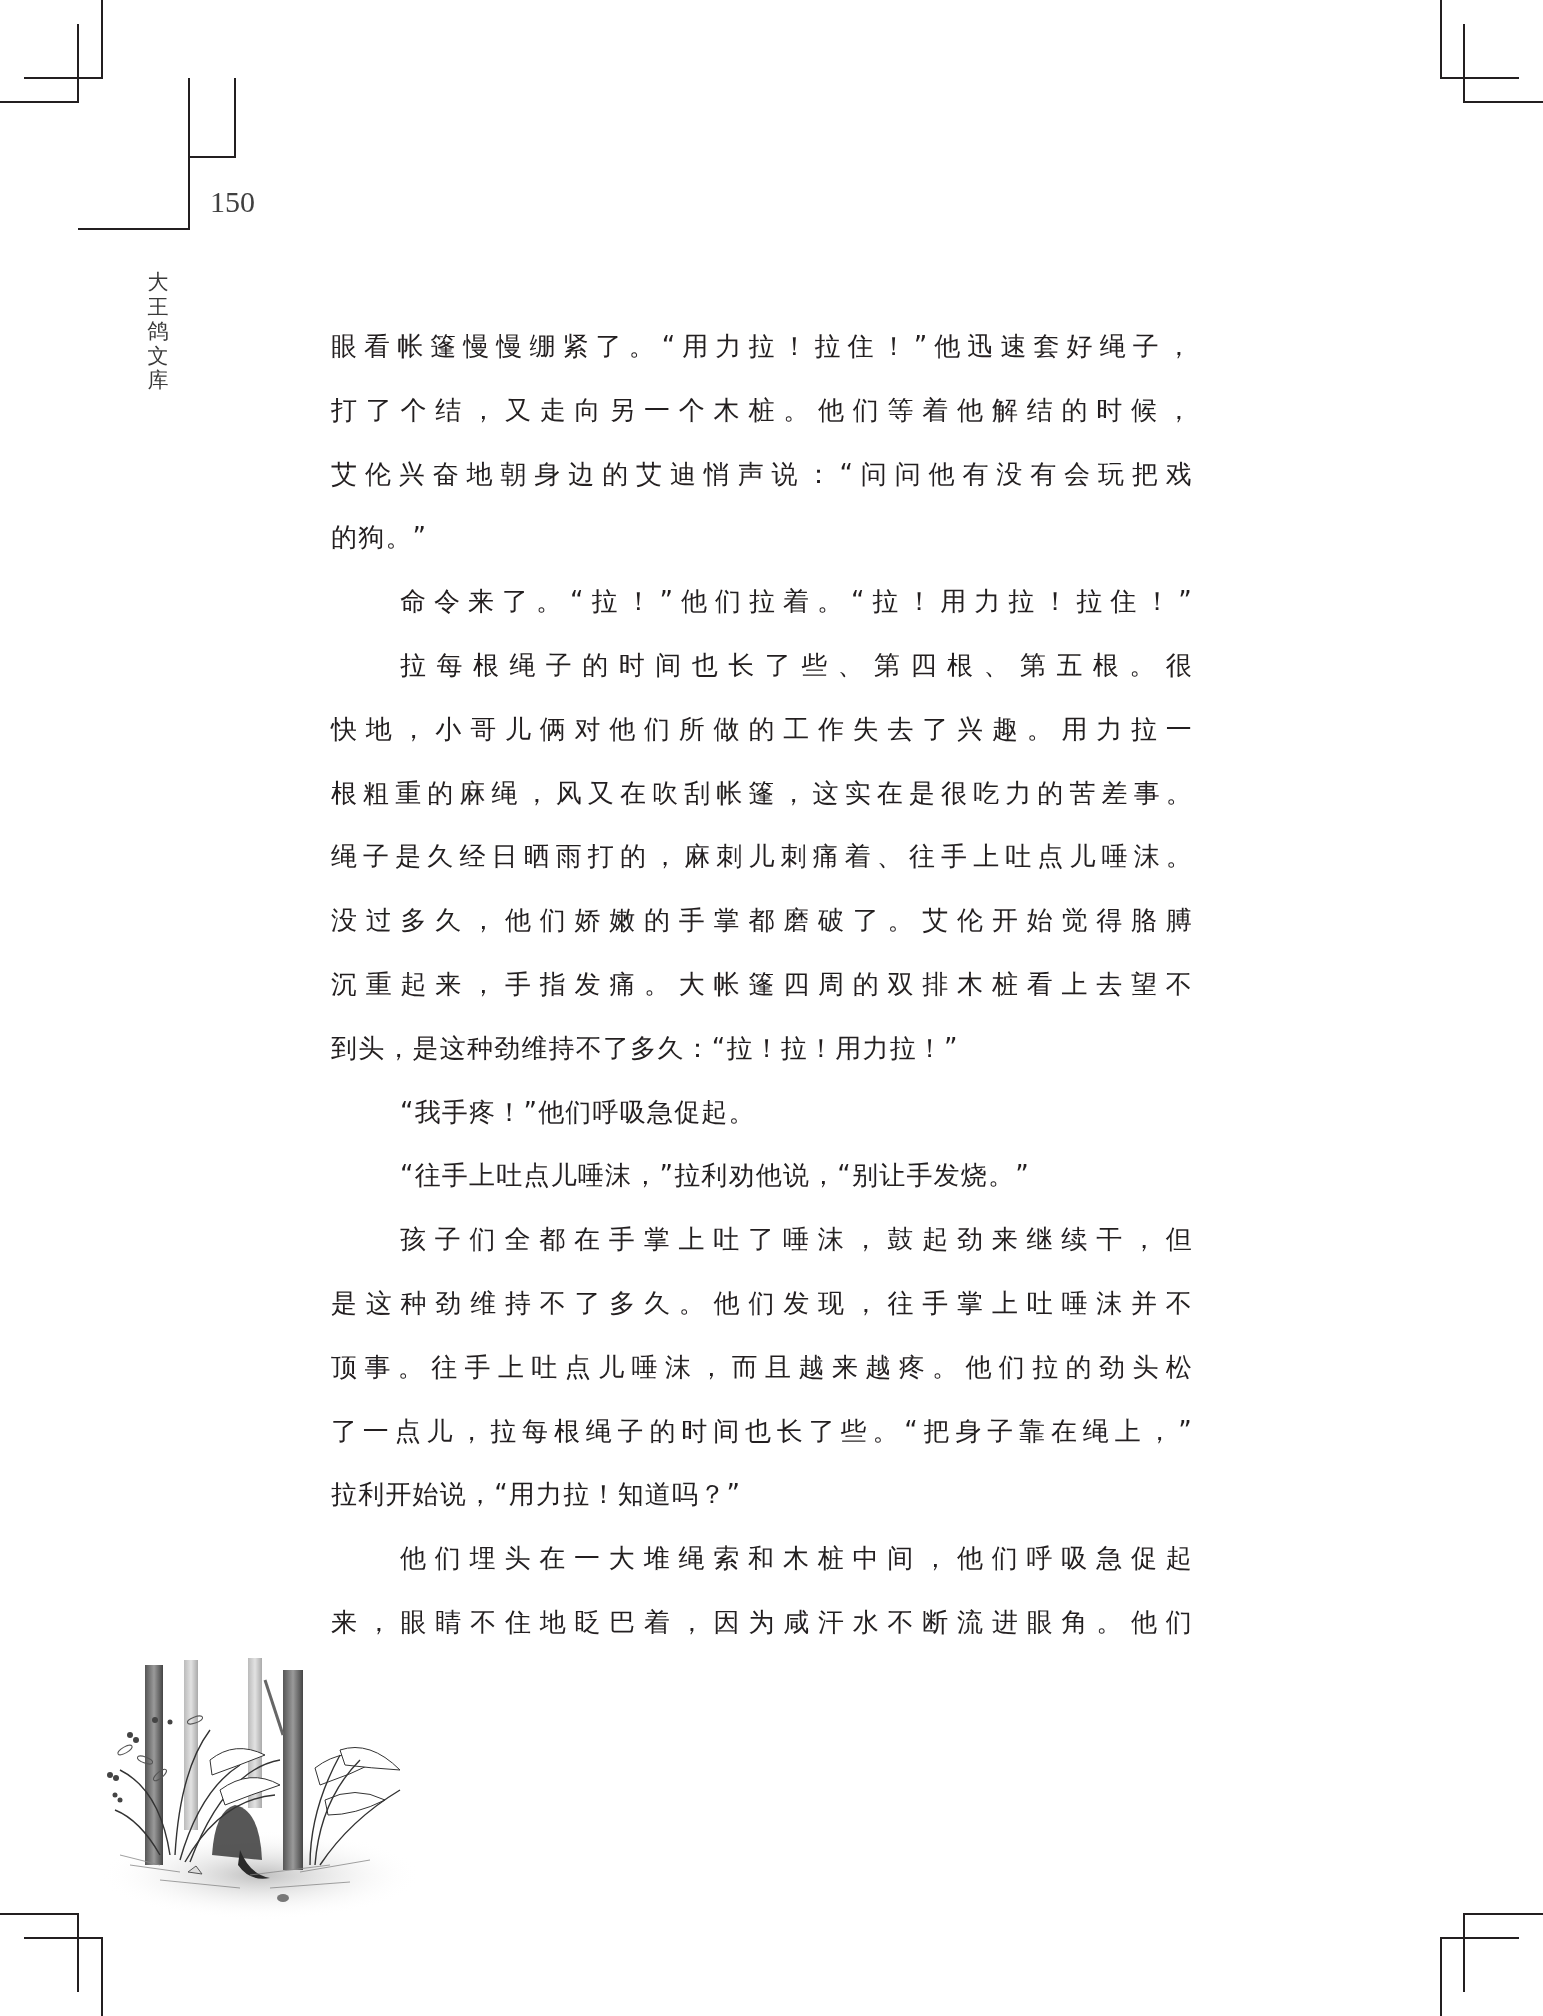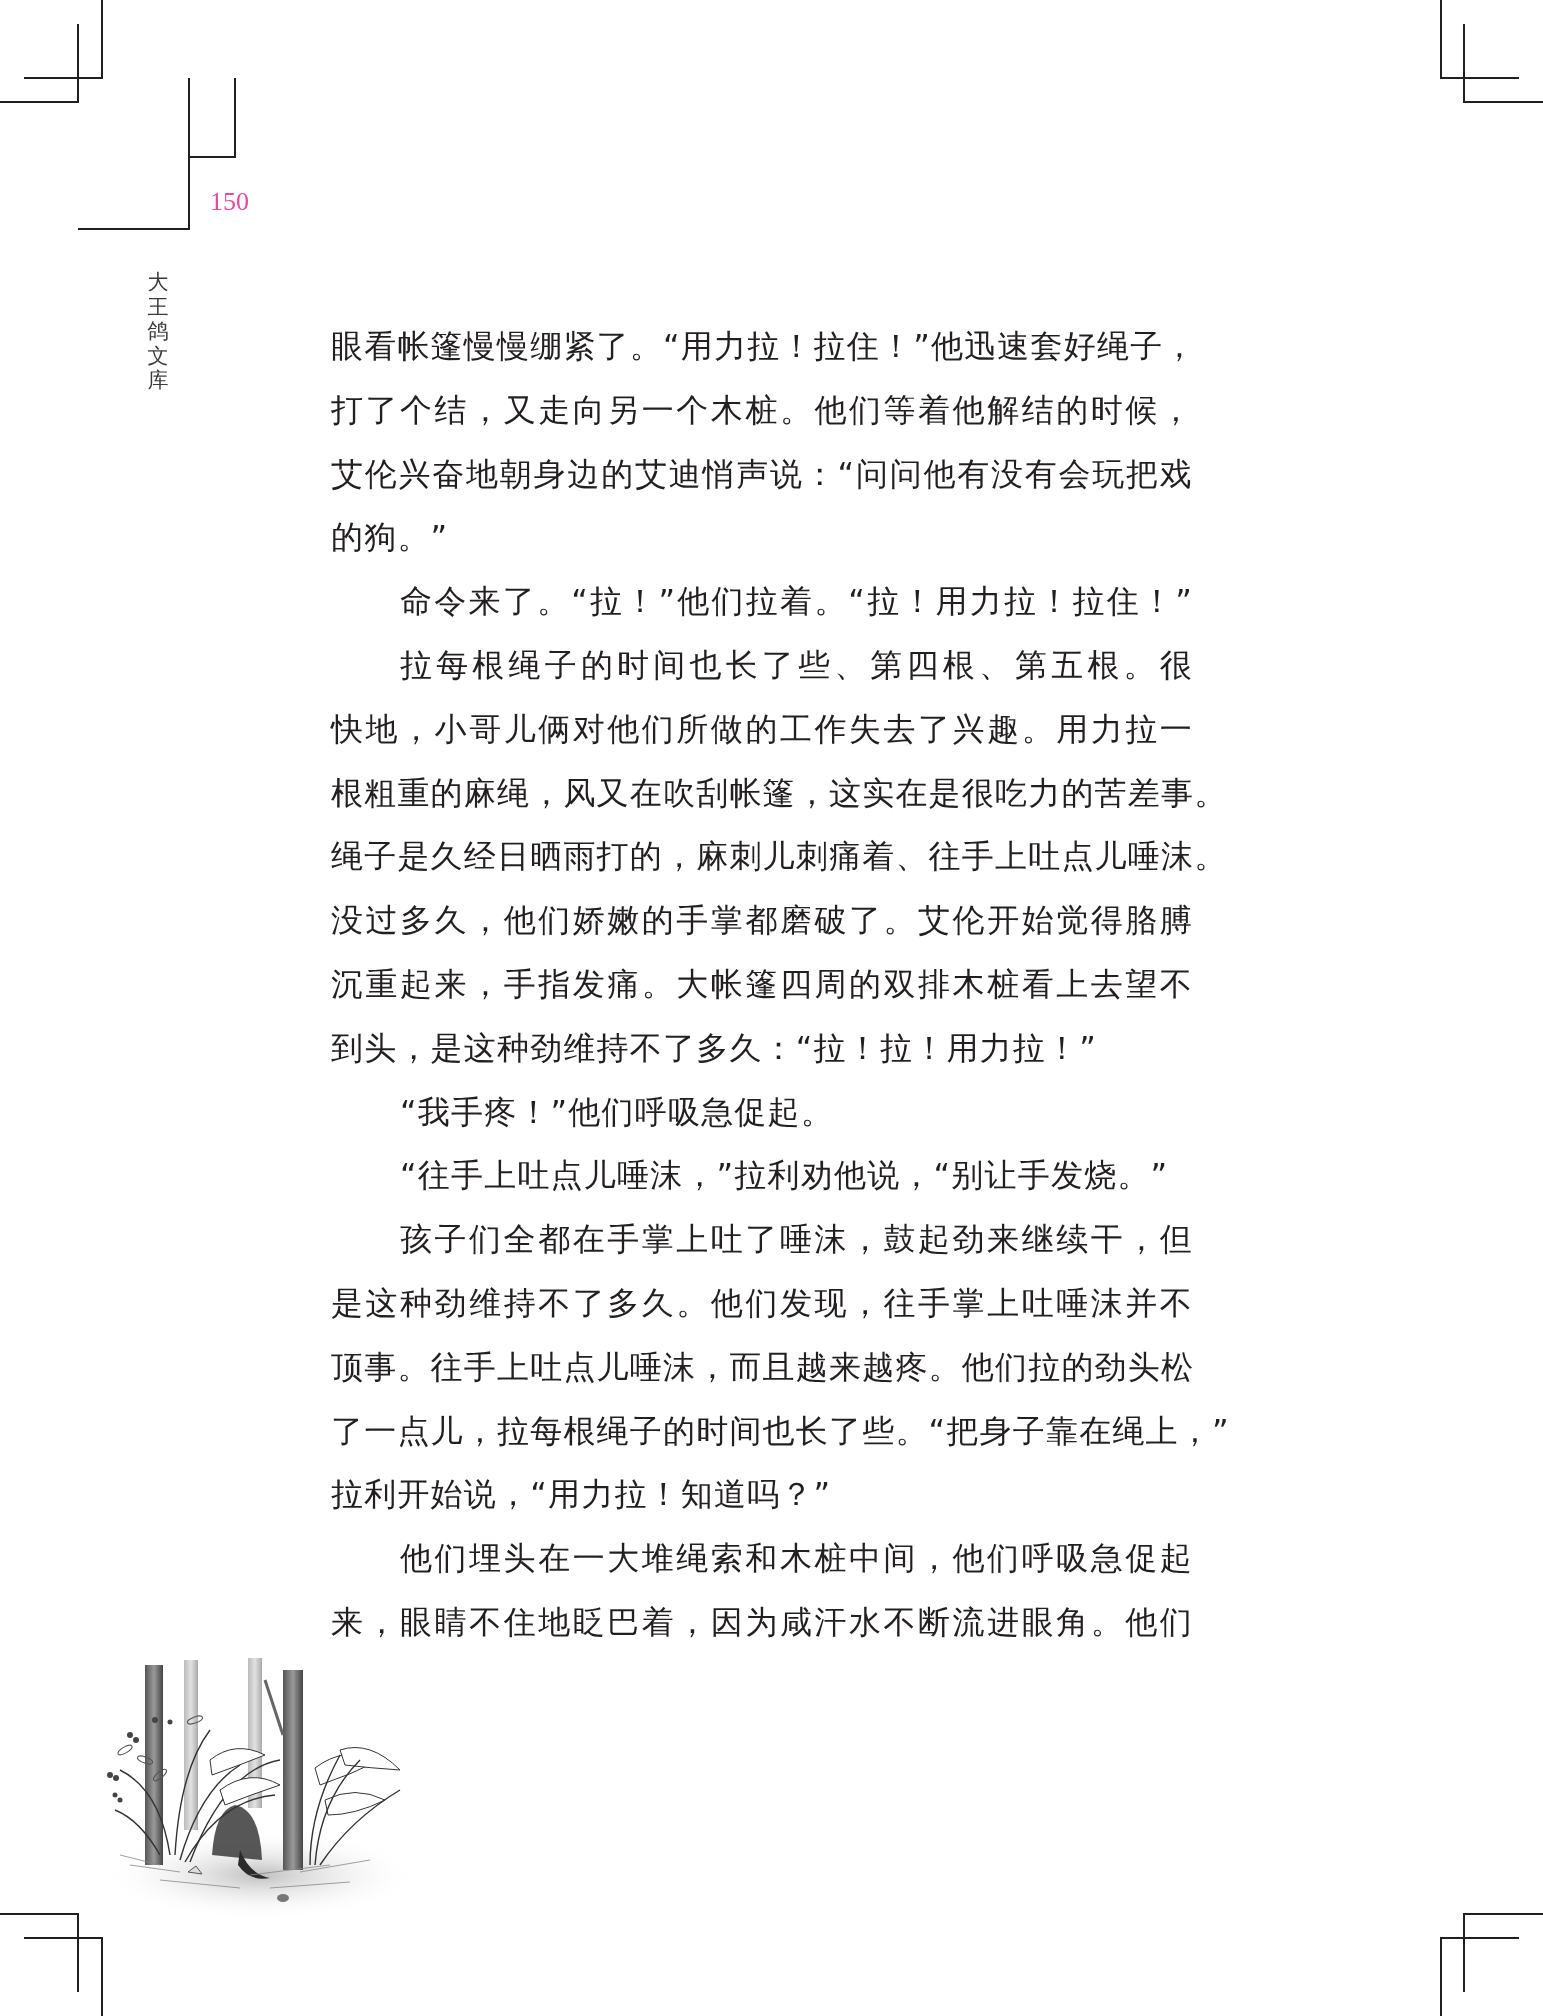--- a/index.html
+++ b/index.html
@@ -3,33 +3,33 @@
 <meta charset="utf-8">
 <style>
   html, body { margin: 0; padding: 0; background: #ffffff; }
   body { width: 1543px; height: 2016px; position: relative; overflow: hidden; color: #231f20; }
   .mark { position: absolute; background: #231f20; }
   .h { height: 2px; }
   .v { width: 2px; }
   .page-number {
     position: absolute; left: 210px; top: 185px;
     font-family: "Liberation Serif", "DejaVu Serif", serif;
-    font-size: 26px; line-height: 34px; color: #ec4899;
+    font-size: 30px; line-height: 34px; color: #404040;
   }
   .series {
     position: absolute; left: 146px; top: 270px; width: 24px;
     font-family: "DejaVu Sans", "Liberation Sans", sans-serif;
     font-size: 21px; line-height: 24.5px; color: #3a3a3a;
     text-align: center;
   }
   .series span { display: block; }
   .body-text {
     position: absolute; left: 331px; top: 315px; width: 862px;
     font-family: "DejaVu Sans", "Liberation Sans", sans-serif;
-    font-size: 32px; line-height: 63.8px; color: #231f20;
+    font-size: 26px; line-height: 63.8px; color: #231f20;
     letter-spacing: 1.2px;
   }
   .line { display: block; white-space: nowrap; height: 63.8px; }
   .line.justify { text-align: justify; text-align-last: justify; }
   .line.indent { padding-left: 69px; }
   .illustration { position: absolute; left: 100px; top: 1650px; width: 320px; height: 280px; }
 </style>
 </head>
 <body>
 

